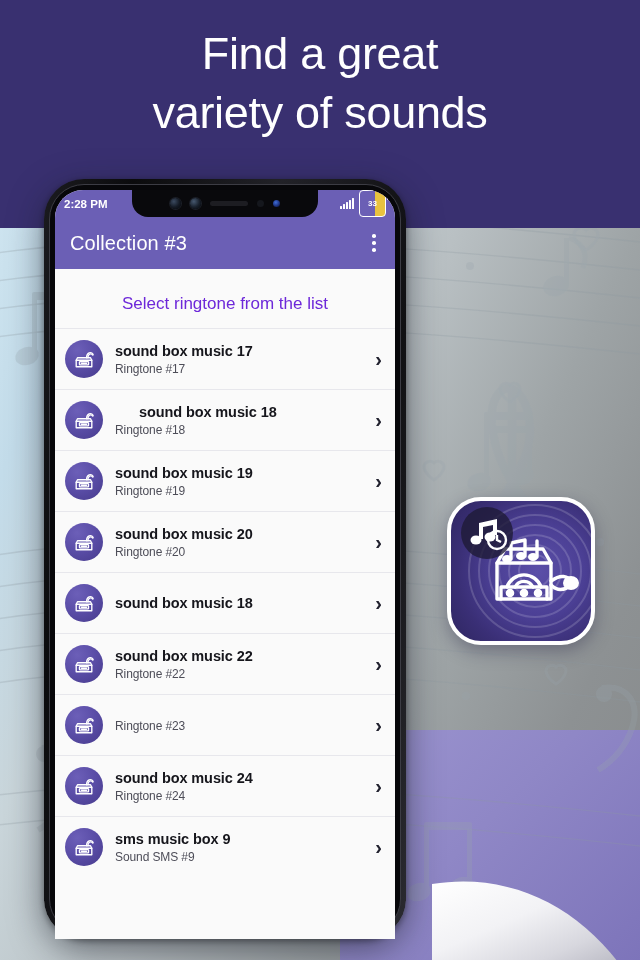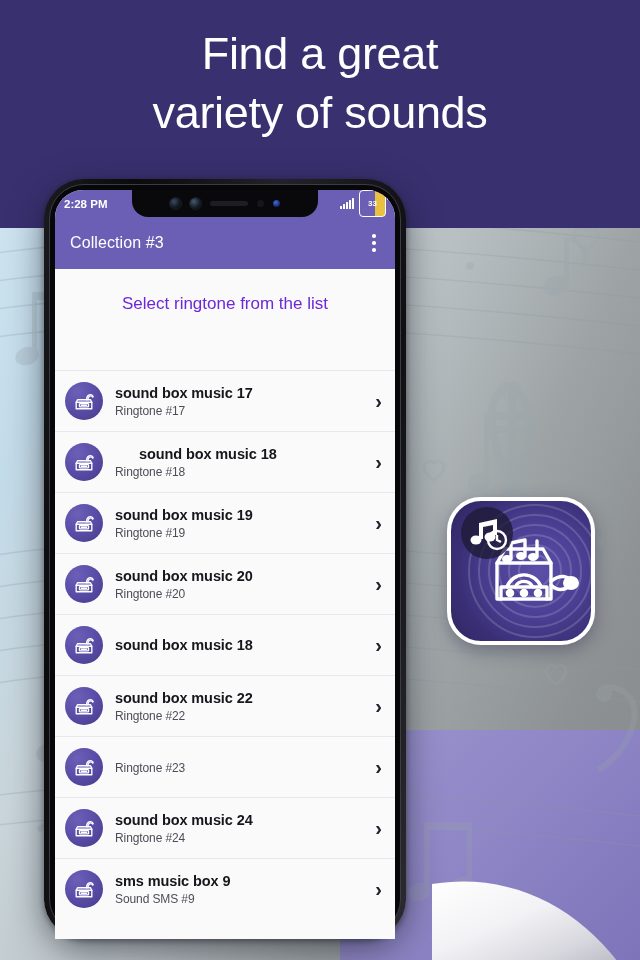--- a/index.html
+++ b/index.html
@@ -102,21 +102,21 @@
                 background:#fff; border-radius:0 2px 2px 0;}
 
   
   #app-bar{
     position:absolute; left:0; top:27px; width:100%; height:52px;
     background:#6b5fb5;
     display:flex; align-items:center; justify-content:space-between;
     padding:0 15px;
     z-index:18;
   }
-  #app-bar-title{ color:#fff; font-size:16px; font-weight:400; letter-spacing:.1px;}
+  #app-bar-title{ color:#fff; font-size:20px; font-weight:400; letter-spacing:.1px;}
   #overflow-menu{ display:flex; flex-direction:column; gap:3.2px; padding:4px; cursor:pointer;}
   #overflow-menu span{ width:3.6px;height:3.6px;border-radius:50%;background:#fff; display:block;}
 
   
   #content{
     position:absolute; left:0; top:79px; right:0; bottom:0;
     background:#fafafa;
     overflow:hidden;
   }
   #list-header{
@@ -124,21 +124,21 @@
     font-size:17px; font-weight:400;
     padding:13px 0 14px;
     margin-top:12px;
   }
   .row{
     display:flex; align-items:center;
     height:61px; padding:0 13px 0 10px;
     border-top:1px solid #e7e7ec;
     background:#fafafa;
   }
-  .row:first-of-type{ border-top:1px solid #e7e7ec;margin-top:42px;}
+  .row:first-of-type{ border-top:1px solid #e7e7ec;}
   .avatar{
     width:38px; height:38px; border-radius:50%; flex:0 0 38px;
     background:radial-gradient(circle at 32% 26%, #6c5fb8 0%, #5b4ea8 45%, #463a8c 100%);
     display:flex; align-items:center; justify-content:center;
     margin-right:12px;
   }
   .row-text{ flex:1 1 auto; min-width:0;}
   .row-title{ font-size:14.5px; font-weight:700; color:#16161c; line-height:1.25; letter-spacing:-.1px;}
   .row-sub{ font-size:12px; color:#4d4d58; margin-top:2px; letter-spacing:-.1px;}
   .chev{ flex:0 0 auto; color:#21212e; font-size:20px; font-weight:700; line-height:1; padding-left:6px;}

